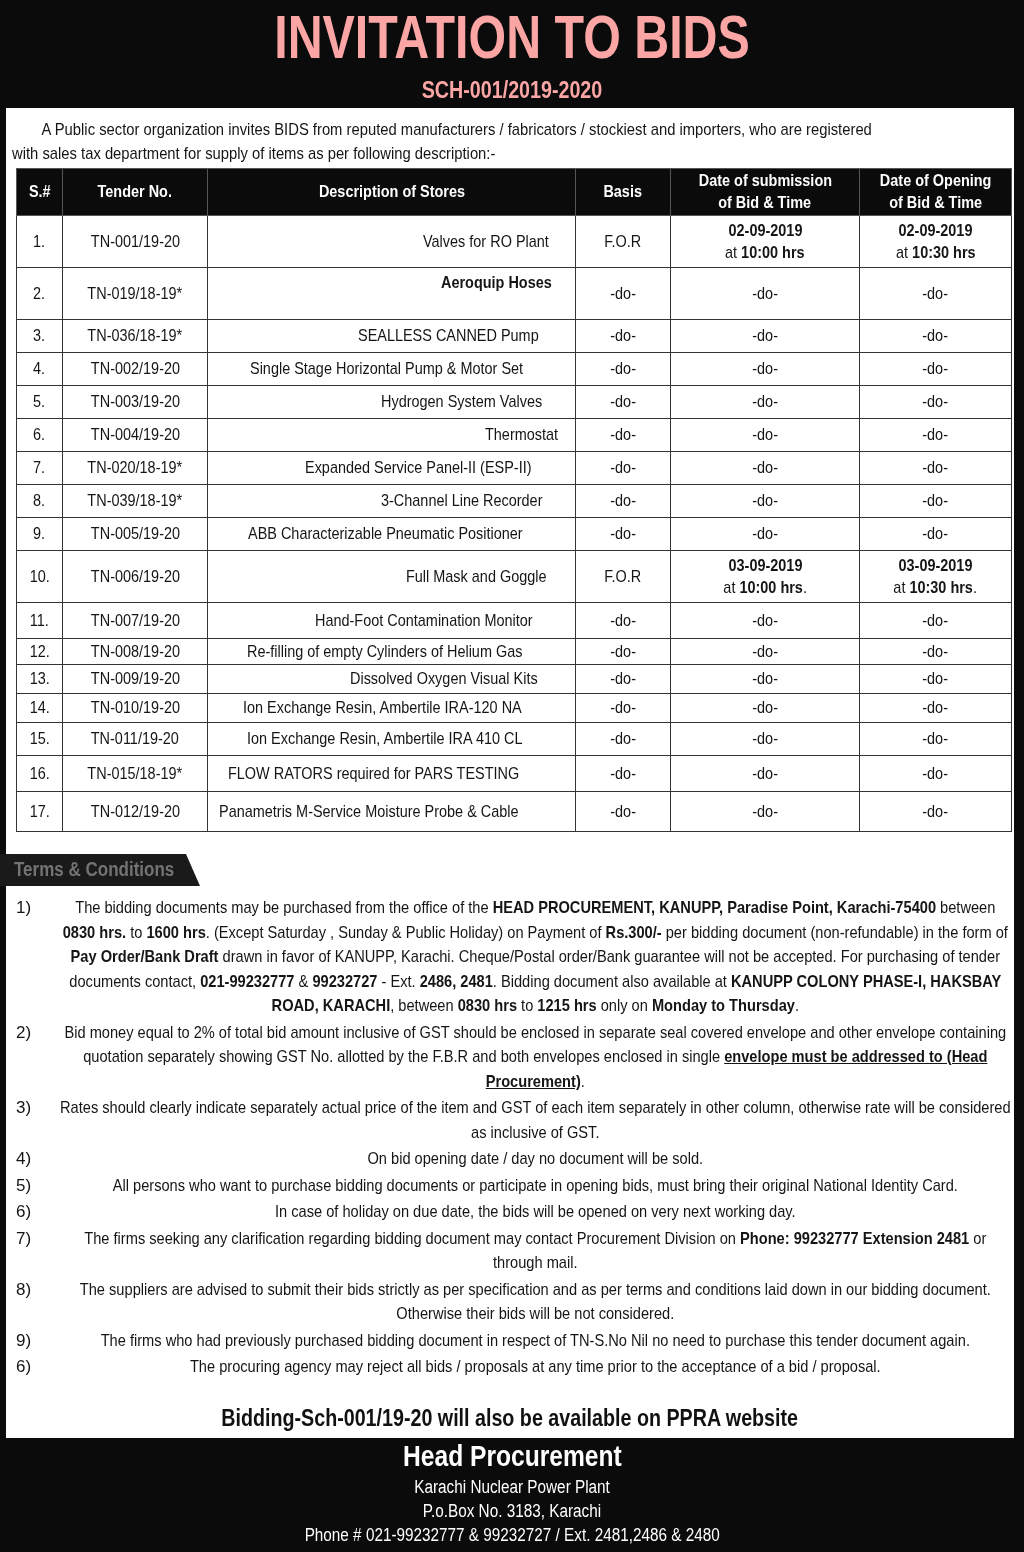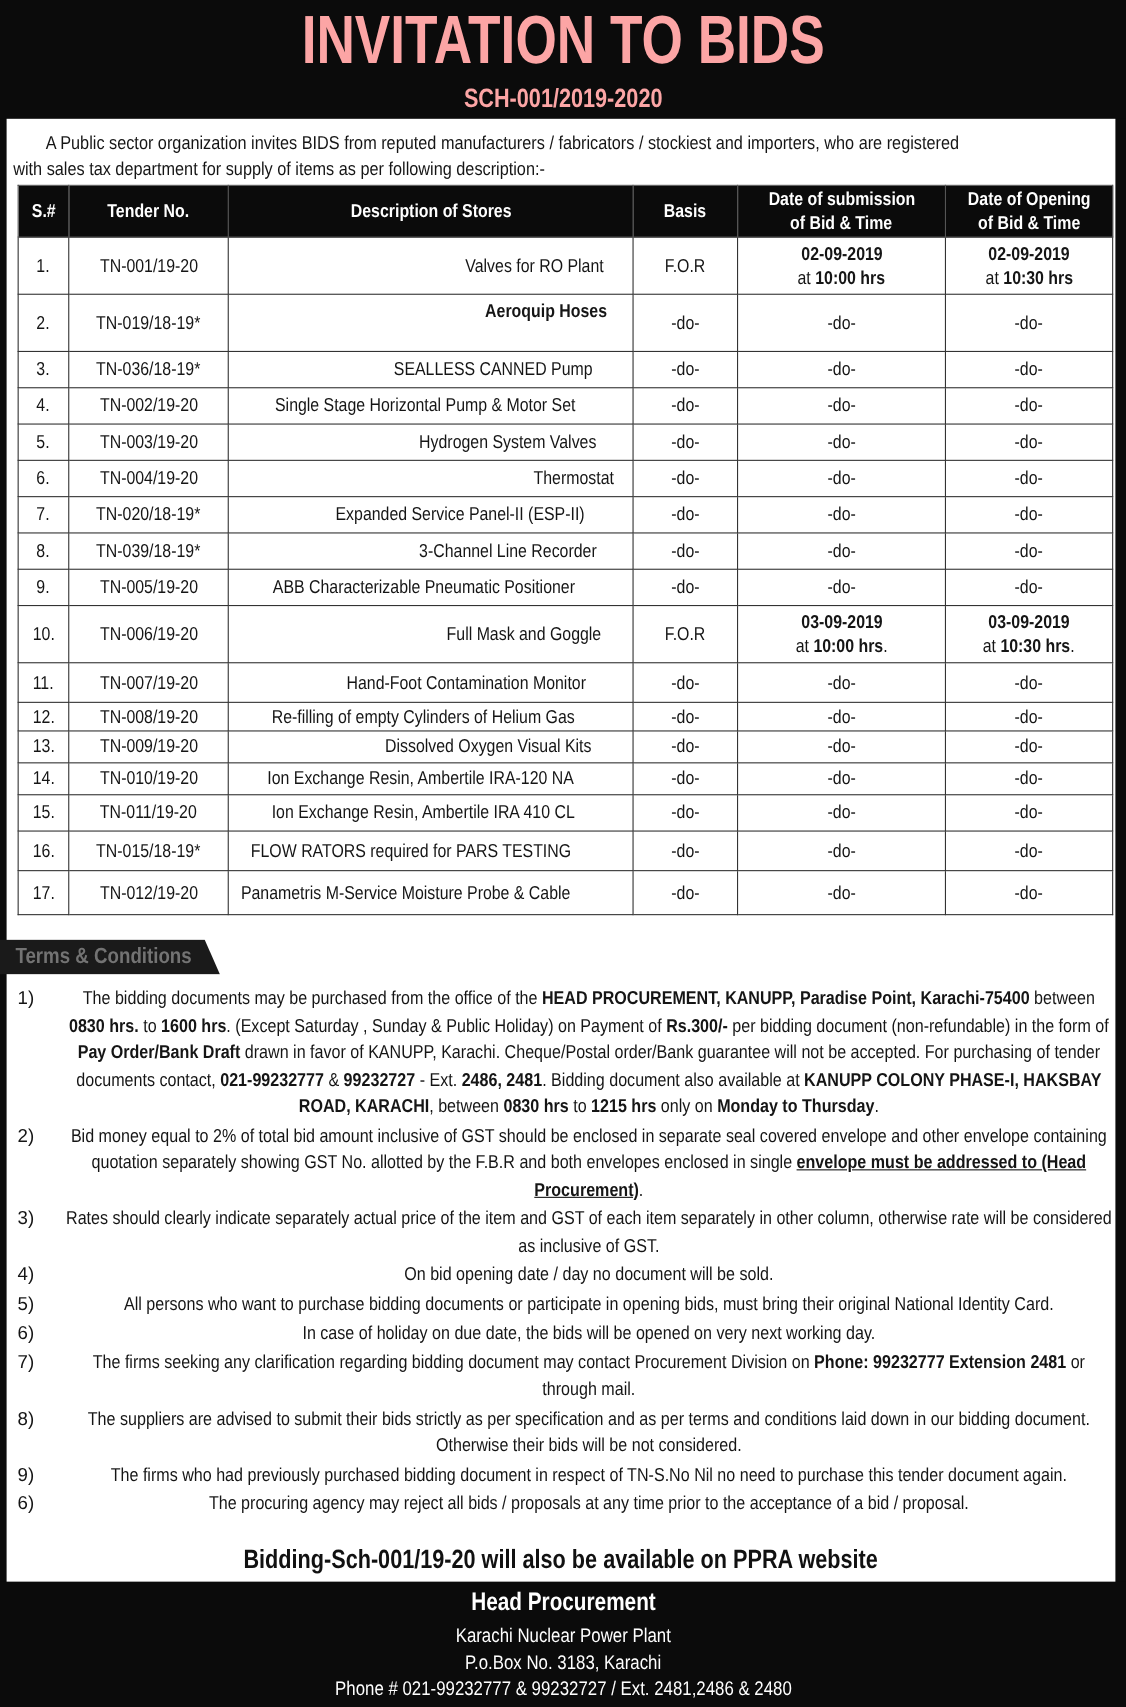--- a/index.html
+++ b/index.html
@@ -78,21 +78,21 @@
   .ppra {
     position: absolute; left: 0; right: 0; top: 1296px; text-align: center;
     font-size: 24px; font-weight: bold; text-decoration: underline;
   }
   .ppra span { display: inline-block; transform: scaleX(0.82); transform-origin: center; white-space: nowrap; }
 
   .footer {
     position: absolute; left: 0; top: 1438px; width: 1024px; height: 114px;
     background: #0b0b0b; color: #fff; text-align: center;
   }
-  .footer .org { position: absolute; left: 0; right: 0; top: 0; font-size: 23px; font-weight: bold; line-height: 36px; }
+  .footer .org { position: absolute; left: 0; right: 0; top: 0; font-size: 30px; font-weight: bold; line-height: 36px; }
   .footer .org span { display: inline-block; transform: scaleX(0.82); }
   .footer .line { position: absolute; left: 0; right: 0; font-size: 18px; line-height: 22px; }
   .footer .line span { display: inline-block; transform: scaleX(0.85); white-space: nowrap; }
   .footer .l1 { top: 38px; } .footer .l2 { top: 62px; } .footer .l3 { top: 86px; }
 </style>
 </head>
 <body>
 
 <div class="page">
 

